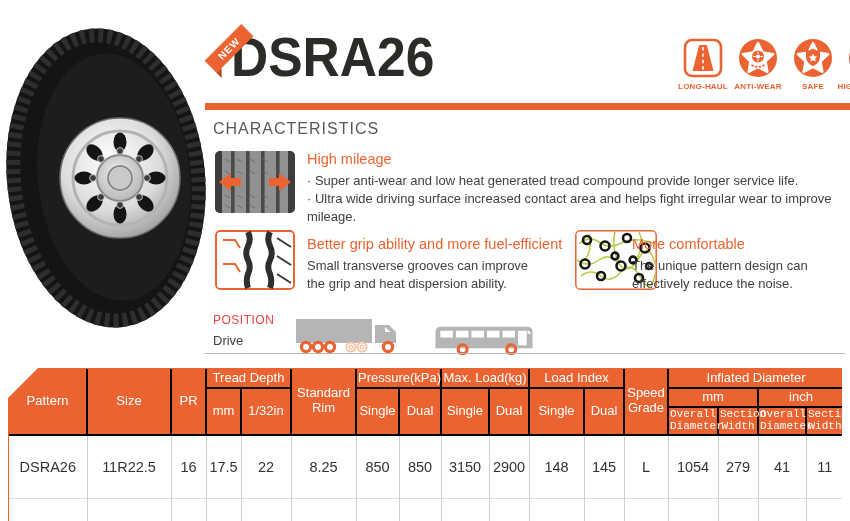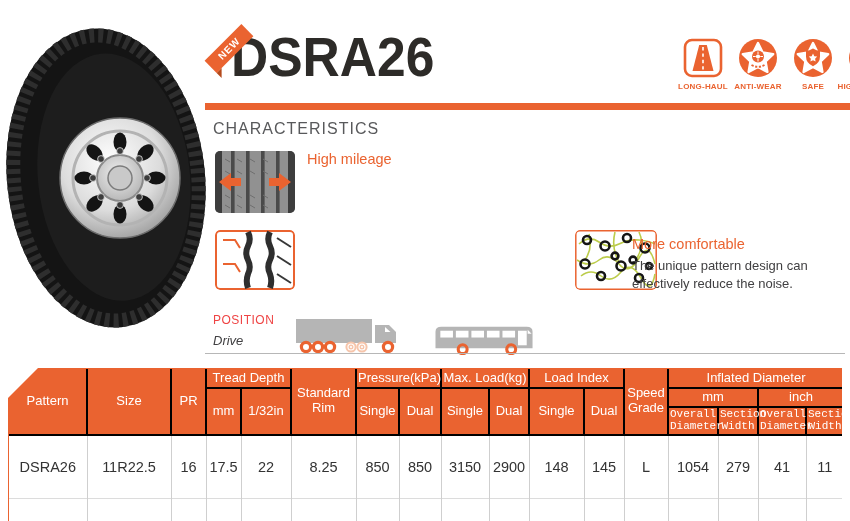--- a/index.html
+++ b/index.html
@@ -34,21 +34,21 @@
   .thumb2 { left:215px; top:230px; width:80px; height:60px; }
   .thumb3 { left:575px; top:230px; width:82px; height:60px; }
   .feature-text { position:absolute; font-size:13px; color:#414042; line-height:1.42; }
   .ft1 { left:307px; top:149px; width:540px; }
   .ft2 { left:307px; top:234px; width:275px; }
   .ft3 { left:632px; top:234px; width:178px; }
   .feature-heading { color:var(--accent,#EA6330); font-size:14.5px; margin-bottom:2px; }
 
   
   .pos-title { position:absolute; left:213px; top:313px; font-size:12px; color:#ef4444; letter-spacing:.5px; }
-  .pos-value { position:absolute; left:213px; top:333px; font-size:13px; color:#414042;font-style:italic; }
+  .pos-value { position:absolute; left:213px; top:333px; font-size:13px; color:#414042; }
   .truck-svg { position:absolute; left:296px; top:316px; width:130px; height:38px; }
   .bus-svg { position:absolute; left:432px; top:322px; width:105px; height:33px; }
   .pos-rule { position:absolute; left:205px; top:353px; width:640px; height:1px; background:#b7b7b7; }
 
   
   .table-wrap { position:absolute; left:8px; top:368px; width:834px;
     border:1px solid var(--accent,#EA6330);
     clip-path:polygon(30px 0, 100% 0, 100% 100%, 0 100%, 0 30px); }
   table { width:100%; border-collapse:collapse; table-layout:fixed; }
   thead th { background:var(--accent,#EA6330); color:#fff; font-weight:normal; font-size:13px;
@@ -194,37 +194,44 @@
         <path d="M10 20 l5 3 m7 -3 l5 3 m8 -3 l5 3 m8 -3 l5 3"></path>
         <path d="M10 44 l5 3 m7 -3 l5 3 m8 -3 l5 3 m8 -3 l5 3"></path>
         <path d="M10 54 l5 3 m7 -3 l5 3 m8 -3 l5 3 m8 -3 l5 3"></path>
       </g>
       <path d="M4 31 L16 22 L16 27 L26 27 L26 35 L16 35 L16 40 Z" class="fill-accent"></path>
       <path d="M76 31 L64 22 L64 27 L54 27 L54 35 L64 35 L64 40 Z" class="fill-accent"></path>
     </svg>
   </div>
   <div class="feature-text ft1">
     <div class="feature-heading">High mileage</div>
+    <div>· Super anti-wear and low heat generated tread compound provide longer service life.</div>
+    <div>· Ultra wide driving surface increased contact area and helps fight irregular wear to improve mileage.</div>
   </div>
 
   <div class="feature-thumb thumb2">
     <svg viewBox="0 0 80 60" width="80" height="60">
       <rect x="1" y="1" width="78" height="58" rx="4" fill="#9c9c9c" class="stroke-accent" stroke-width="2"></rect>
       <path d="M33 2 q3.5 7 0 14 q-3.5 7 0 14 q3.5 7 0 14 q-2.5 7 0 14" stroke="#2e2e2e" stroke-width="6" fill="none"></path>
       <path d="M55 2 q-3.5 7 0 14 q3.5 7 0 14 q-3.5 7 0 14 q2.5 7 0 14" stroke="#2e2e2e" stroke-width="6" fill="none"></path>
       <g class="stroke-accent" stroke-width="2">
         <path d="M8 10 h12 l5 8"></path>
         <path d="M8 34 h12 l5 8"></path>
       </g>
       <g stroke="#383838" stroke-width="2" fill="none">
         <path d="M62 8 l14 9"></path>
           <path d="M62 26 l14 9"></path>
           <path d="M62 44 l14 9"></path>
       </g>
     </svg>
+  </div>
+  <div class="feature-text ft2">
+    <div class="feature-heading">Better grip ability and more fuel-efficient</div>
+    <div>Small transverse grooves can improve</div>
+    <div>the grip and heat dispersion ability.</div>
   </div>
 
   <div class="feature-thumb thumb3">
     <svg viewBox="0 0 82 60" width="82" height="60">
       <rect x="0.8" y="0.8" width="80.4" height="58.4" rx="4" fill="#b9cfd8" class="stroke-accent" stroke-width="1.5"></rect>
       <g stroke="#bcCC4a" stroke-width="1.6" fill="none">
         <path d="M4 14 q10 -9 20 -2 t20 2 t20 -4 t16 4"></path>
         <path d="M2 30 q12 8 22 0 t20 4 t20 -6 t16 6"></path>
         <path d="M6 46 q10 -8 20 0 t20 -4 t20 6 t14 -4"></path>
         <path d="M14 4 q4 14 -4 26 m30 -28 q-4 16 4 30 m20 -30 q6 12 -2 26"></path>

